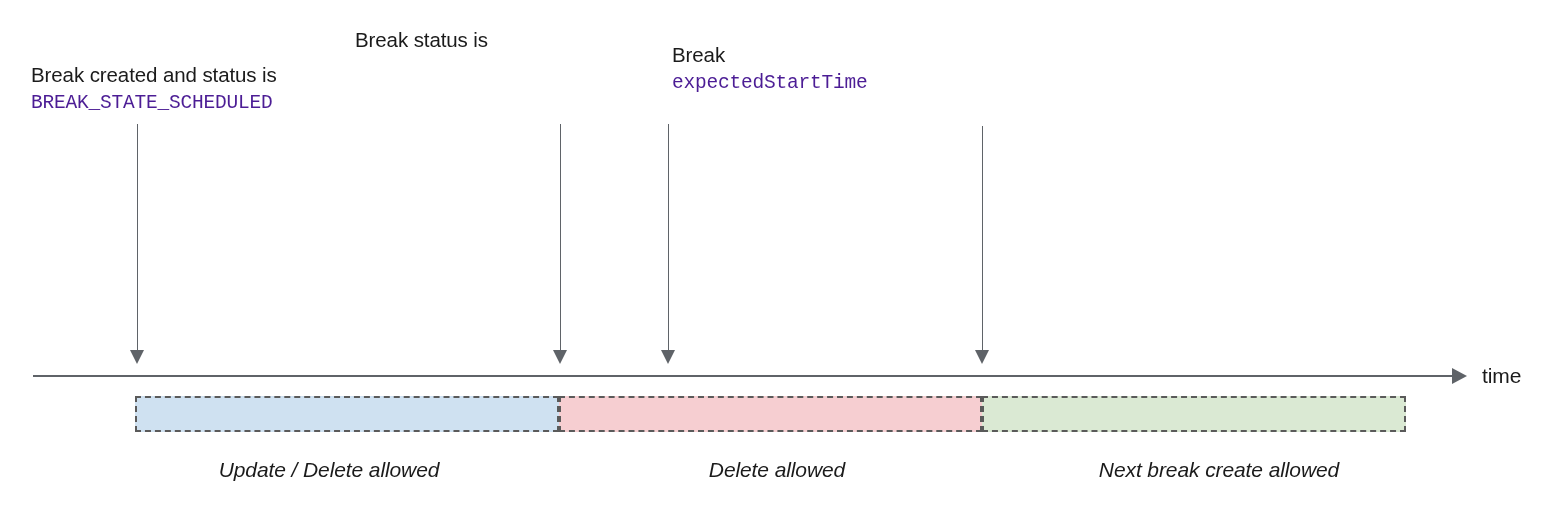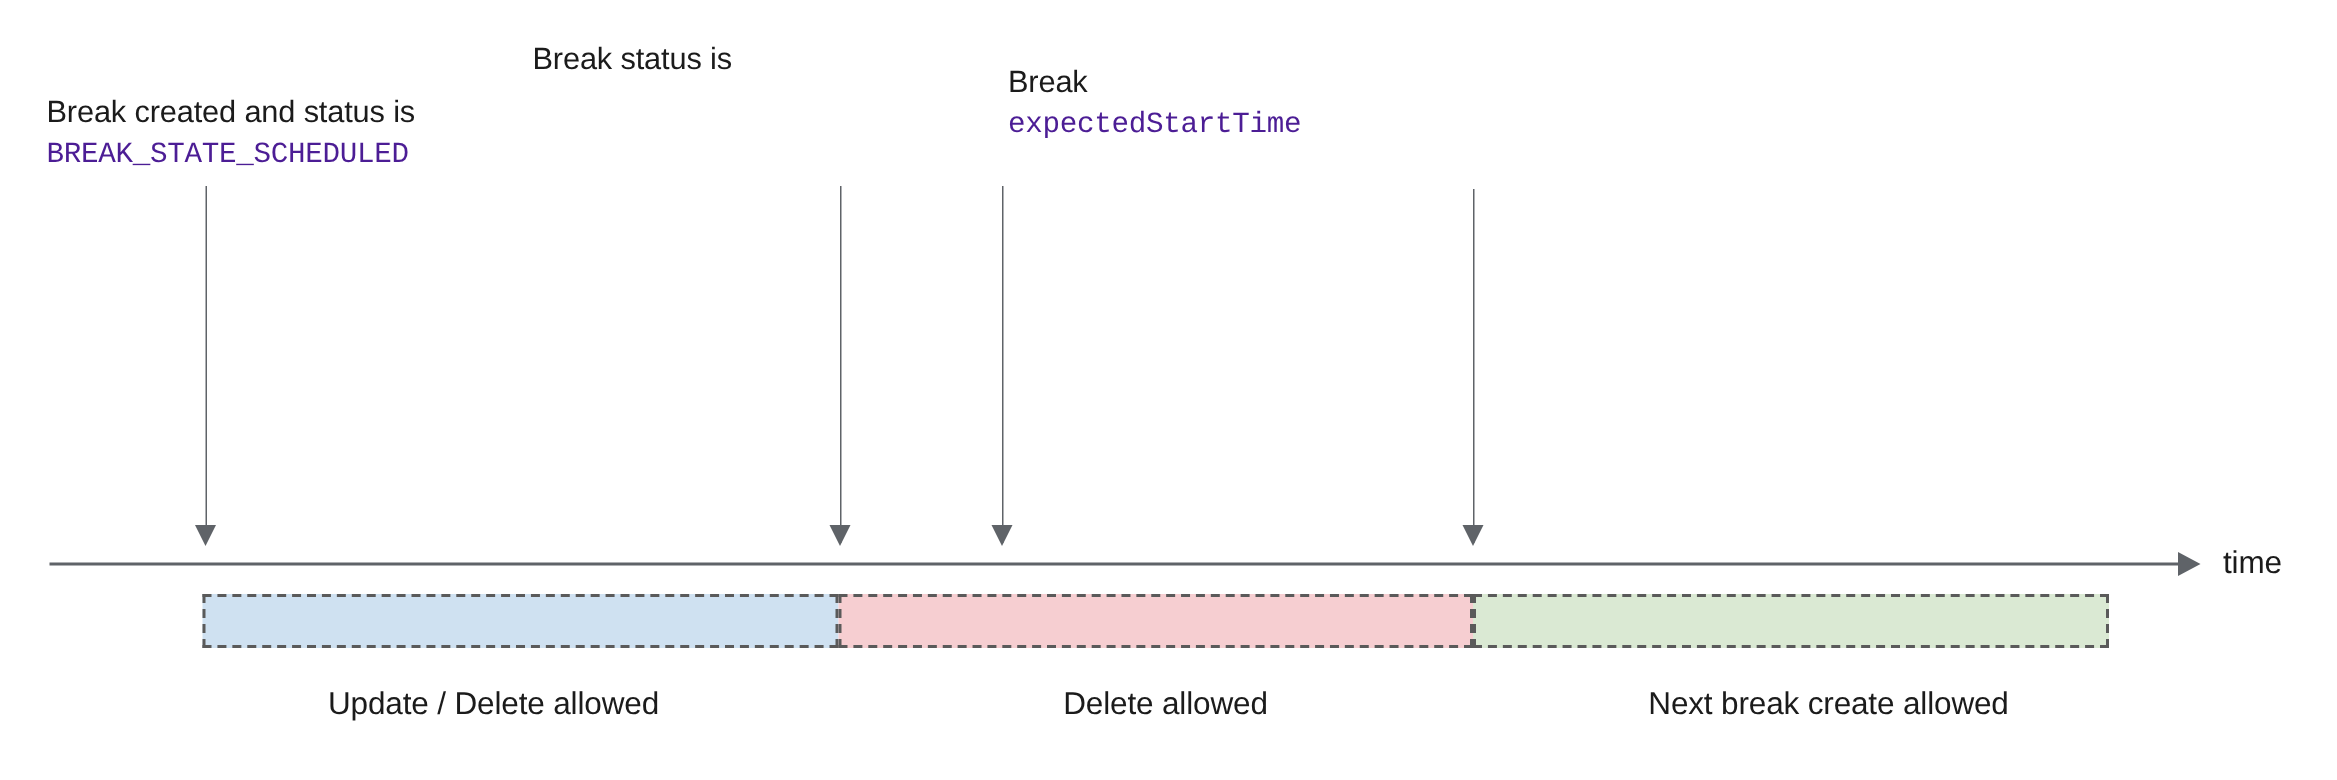--- a/index.html
+++ b/index.html
@@ -101,20 +101,21 @@
   
   .caption {
     position: absolute;
     top: 458px;
     font-size: 21px;
     color: #1b1b1b;
     letter-spacing: -0.1px;
     text-align: center;
     white-space: nowrap;
     transform: translateX(-50%);
+    font-style: italic;
   }
 </style>
 </head>
 <body>
 
 <div id="diagram">
 
   <div class="annotation" id="ann-1">
     <span class="prose">Break created and status is</span>
     <span class="code">BREAK_STATE_SCHEDULED</span>

